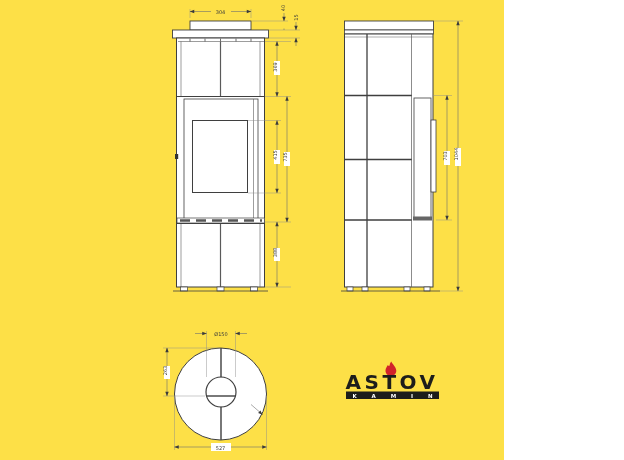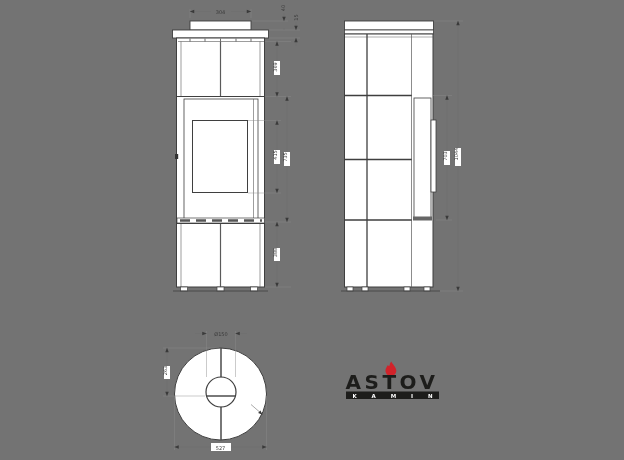--- a/index.html
+++ b/index.html
@@ -1,16 +1,16 @@
 <!DOCTYPE html>
 <html><head>
 <meta charset="utf-8">
 <style>
   html,body{margin:0;padding:0;background:#fff;}
-  #canvas{position:relative;width:624px;height:460px;background:#737373;overflow:hidden;
+  #canvas{position:relative;width:504px;height:460px;background:#fde047;overflow:hidden;
           font-family:"DejaVu Sans",sans-serif;}
   svg{position:absolute;left:0;top:0;}
   .dim-text{font-size:5px;fill:#3a3a3a;font-family:"DejaVu Sans",sans-serif;}
   .brand-text{font-size:20px;font-weight:bold;letter-spacing:3.5px;fill:#1d1d1b;
               font-family:"DejaVu Sans",sans-serif;}
   .sub-text{font-size:5.5px;font-weight:bold;fill:#ffffff;font-family:"DejaVu Sans",sans-serif;}
   .outline{stroke:#3f3f3f;fill:#ffffff;}
   .thin{stroke:#5a5a5a;fill:none;}
   .dimline{stroke:#6e6e6e;stroke-width:0.6;fill:none;}
   .extline{stroke:#8a8a8a;stroke-width:0.45;fill:none;}

